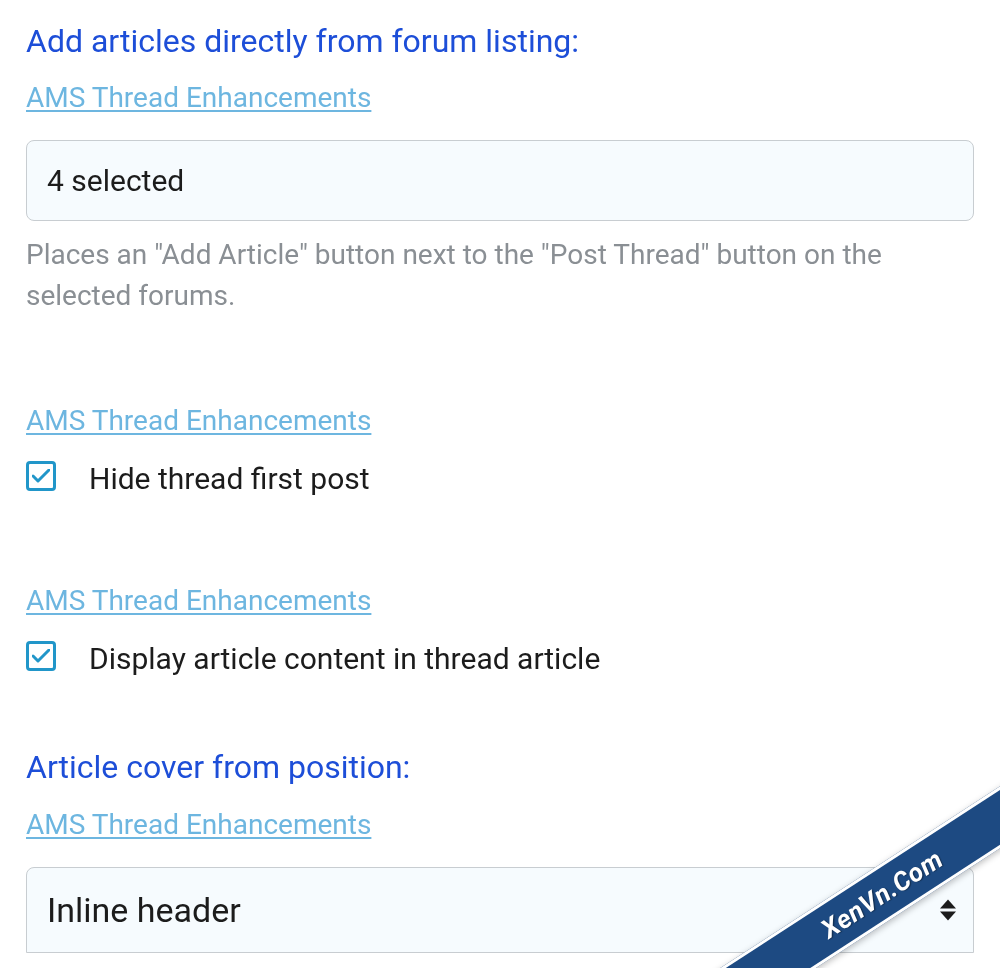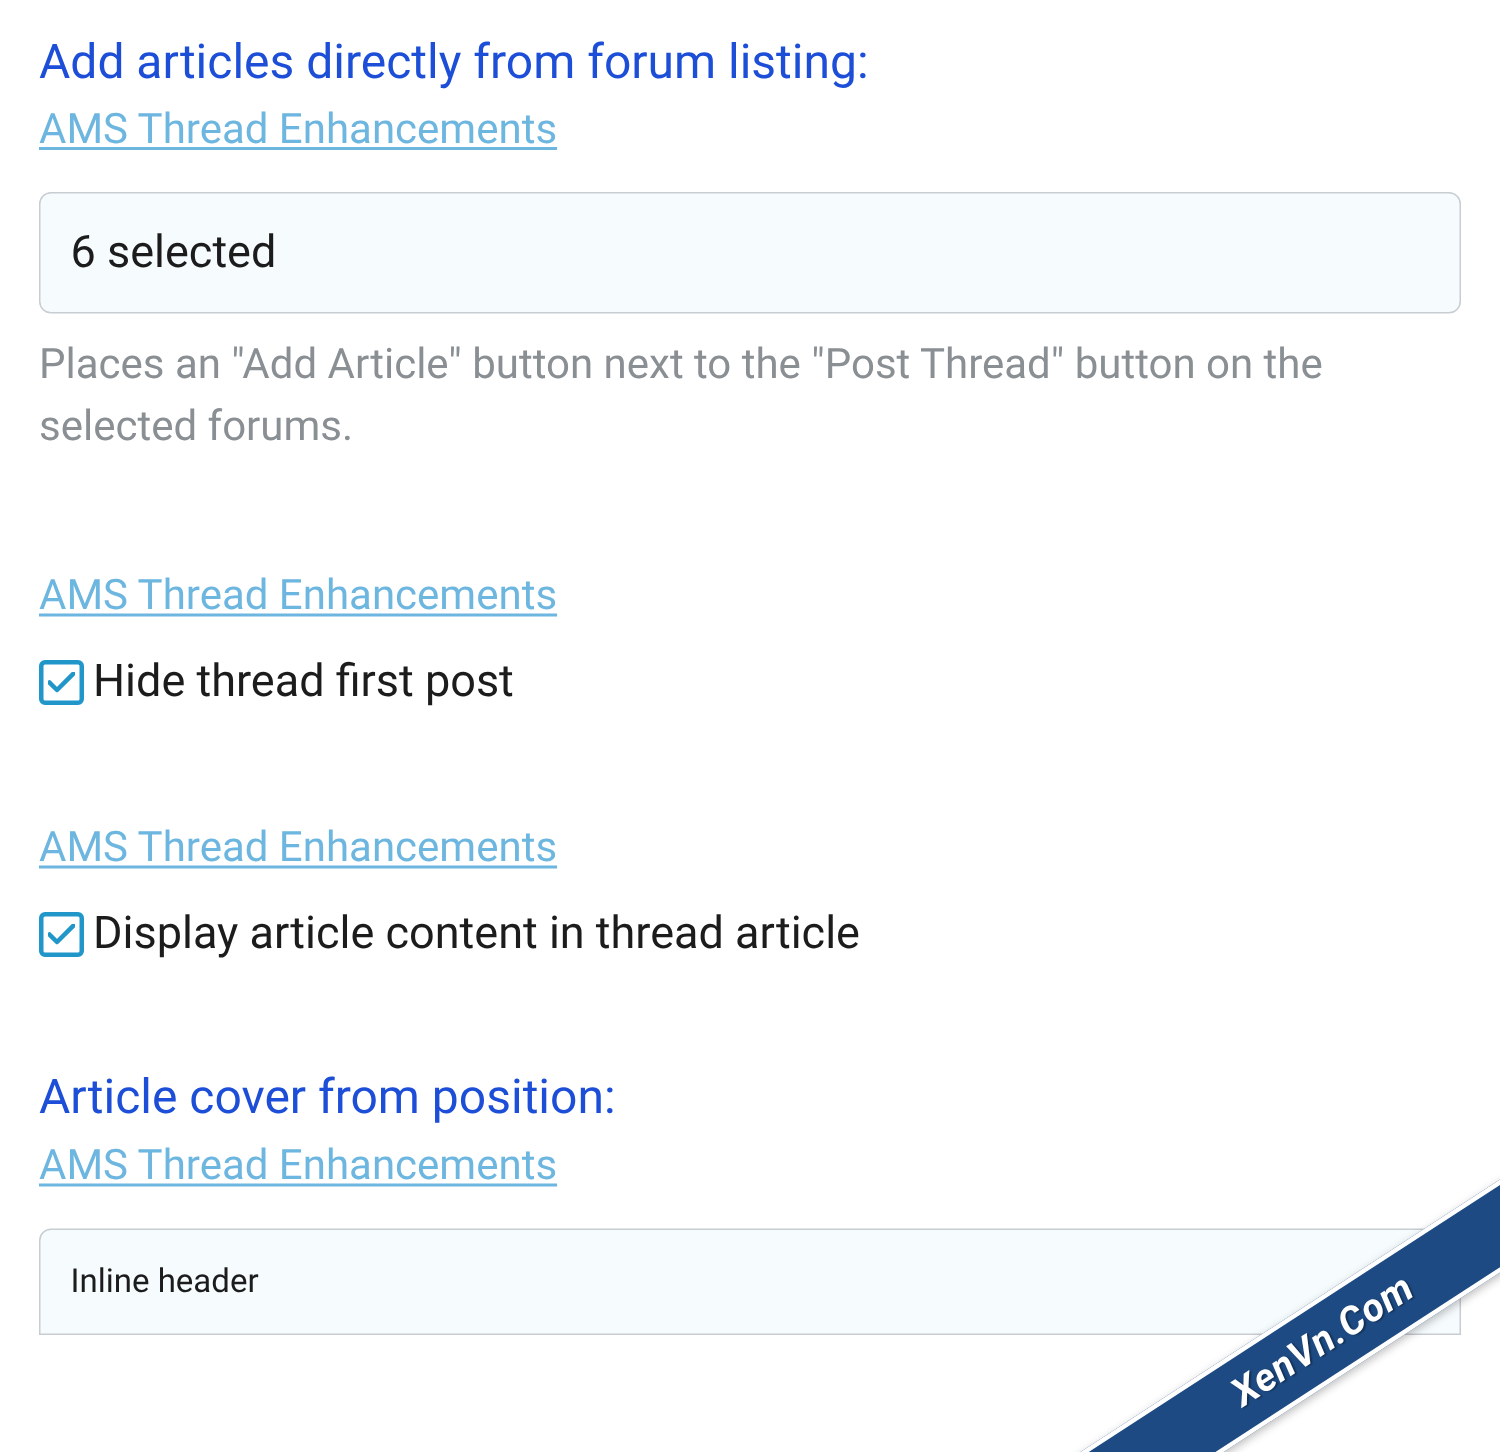--- a/index.html
+++ b/index.html
@@ -19,21 +19,21 @@
     color: #1d4ed8;
     line-height: 1.35;
   }
   .link {
     display: inline-block;
     font-size: 28px;
     font-weight: 400;
     color: #6db6e0;
     text-decoration: underline;
     text-underline-offset: 3px;
-    margin-top: 6px;
+    margin-top: 18px;
     cursor: pointer;
   }
   .select-box {
     margin-top: 26px;
     width: 100%;
     border: 1px solid #c8cdd1;
     border-radius: 8px;
     background: #f6fbfe;
     padding: 22px 20px;
     font-size: 30px;
@@ -44,22 +44,22 @@
     margin-top: 14px;
     font-size: 28px;
     color: #8a8f94;
     line-height: 1.45;
   }
   .section-gap {
     margin-top: 70px;
   }
   .check-row {
     display: flex;
-    align-items: center;
-    gap: 6px;
+    align-items: flex-start;
+    gap: 33px;
     margin-top: 24px;
     cursor: pointer;
   }
   .check-box {
     width: 30px;
     height: 30px;
     border: 3px solid #2196c9;
     border-radius: 4px;
     display: flex;
     align-items: center;
@@ -77,21 +77,21 @@
     margin-top: 26px;
     width: 100%;
   }
   .dropdown-box {
     width: 100%;
     border: 1px solid #c8cdd1;
     border-top-left-radius: 8px;
     border-top-right-radius: 8px;
     background: #f6fbfe;
     padding: 22px 56px 22px 20px;
-    font-size: 22px;
+    font-size: 34px;
     color: #1c1c1c;
     cursor: pointer;
   }
   .dropdown-arrows {
     position: absolute;
     right: 18px;
     top: 50%;
     transform: translateY(-50%);
     display: flex;
     flex-direction: column;
@@ -130,21 +130,21 @@
   }
 </style>
 </head>
 <body>
 
 <div class="page">
 
   <div>
     <div class="section-title">Add articles directly from forum listing:</div>
     <a class="link">AMS Thread Enhancements</a>
-    <div class="select-box">6 selected</div>
+    <div class="select-box">4 selected</div>
     <div class="help-text">Places an "Add Article" button next to the "Post Thread" button on the selected forums.</div>
   </div>
 
   <div class="section-gap">
     <a class="link">AMS Thread Enhancements</a>
     <div class="check-row">
       <div class="check-box">
         <svg class="check-svg" viewBox="0 0 18 14">
           <path d="M1 7 L6 12 L17 1" stroke="#2196c9" stroke-width="3" fill="none" stroke-linecap="round" stroke-linejoin="round"></path>
         </svg>

